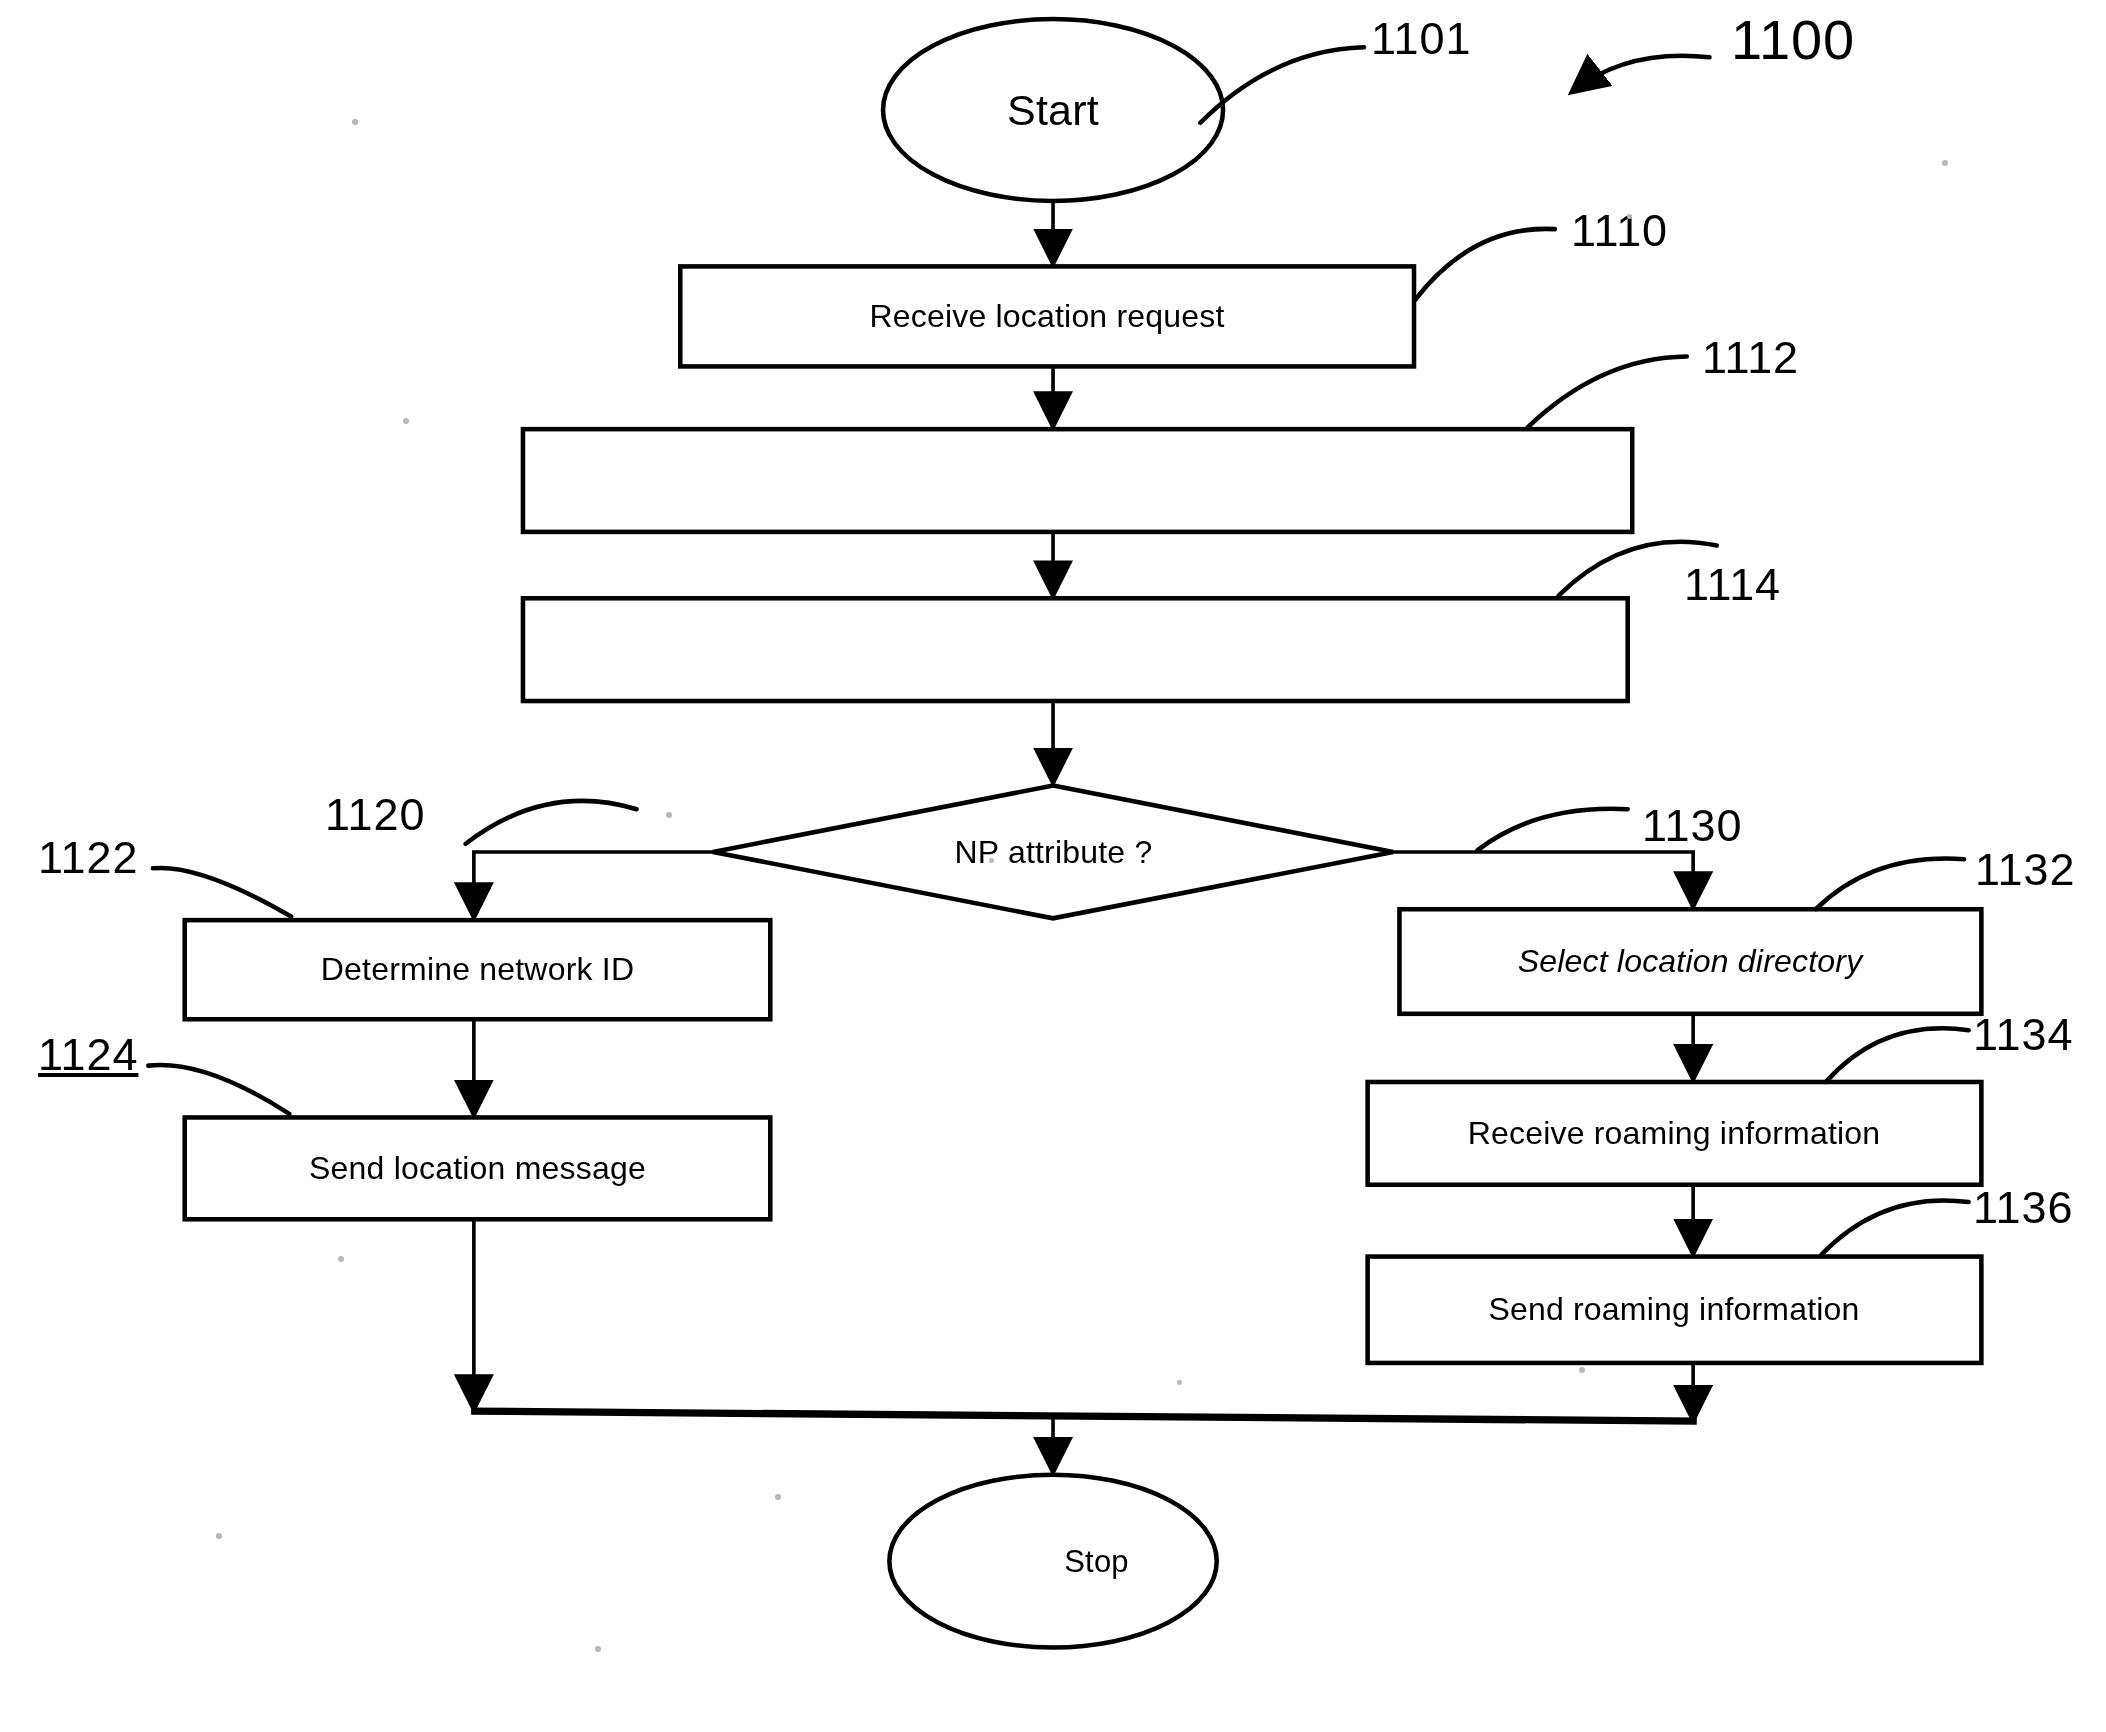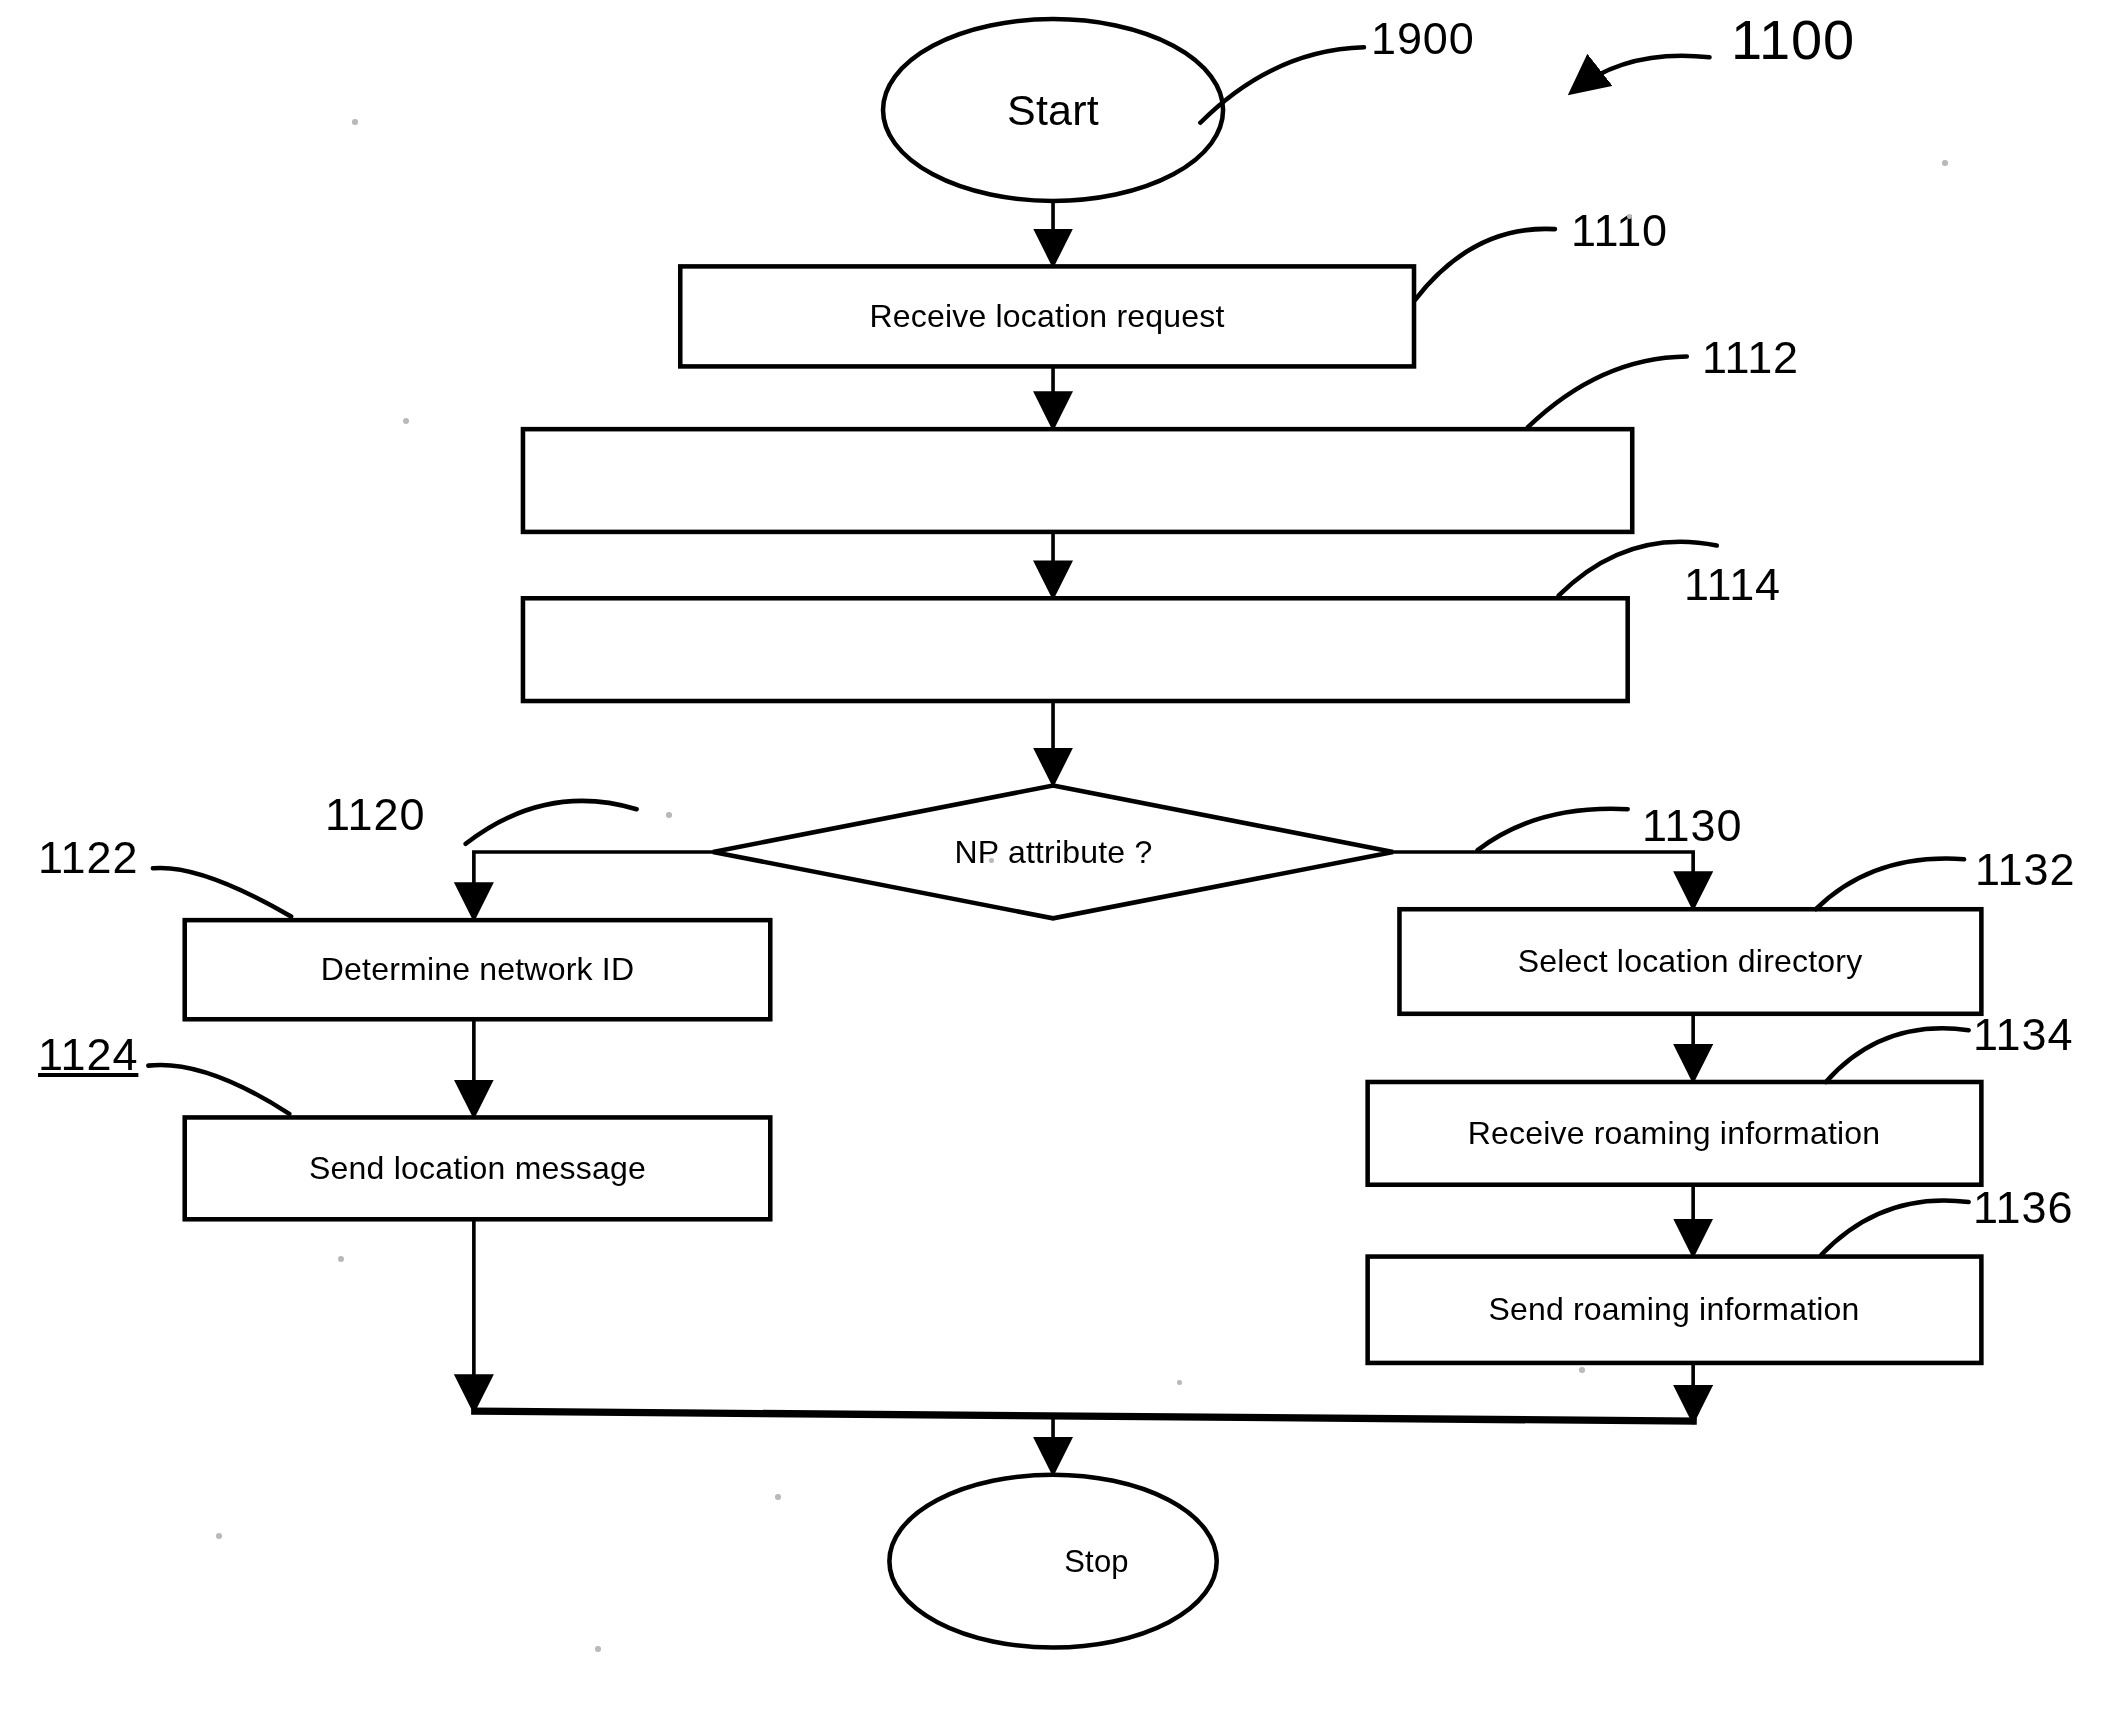--- a/index.html
+++ b/index.html
@@ -149,29 +149,29 @@
   <div class="node-label" style="left:680px; top:266px; width:734px; height:100px;">Receive location request</div>
 
 
 
   <div class="node-label" style="left:846px; top:823px; width:415px; height:58px;">NP attribute  ?</div>
 
   <div class="node-label" style="left:185px; top:920px; width:585px; height:99px;">Determine network ID</div>
 
   <div class="node-label" style="left:185px; top:1117px; width:585px; height:102px;">Send location message</div>
 
-  <div class="node-label" style="left:1399px; top:909px; width:582px; height:105px;">Select location directory</div>
+  <div class="node-label" style="left:1399px; top:909px; width:582px; height:105px;font-style:italic;">Select location directory</div>
 
   <div class="node-label" style="left:1367px; top:1082px; width:614px; height:103px;">Receive roaming information</div>
 
   <div class="node-label" style="left:1367px; top:1256px; width:614px; height:106px;">Send roaming information</div>
 
   <div class="node-label" style="left:933px; top:1516px; width:327px; height:91px; font-size:31px;">Stop</div>
 
-  <div class="ref-label" style="left:1371px; top:12.7px;">1900</div>
+  <div class="ref-label" style="left:1371px; top:12.7px;">1101</div>
 
   <div class="fig-label" style="left:1731px; top:7.3px;">1100</div>
 
   <div class="ref-label" style="left:1571px; top:205px;">1110</div>
 
   <div class="ref-label" style="left:1702px; top:332px;">1112</div>
 
   <div class="ref-label" style="left:1684px; top:559px;">1114</div>
 
   <div class="ref-label" style="left:325px; top:789px;">1120</div>

